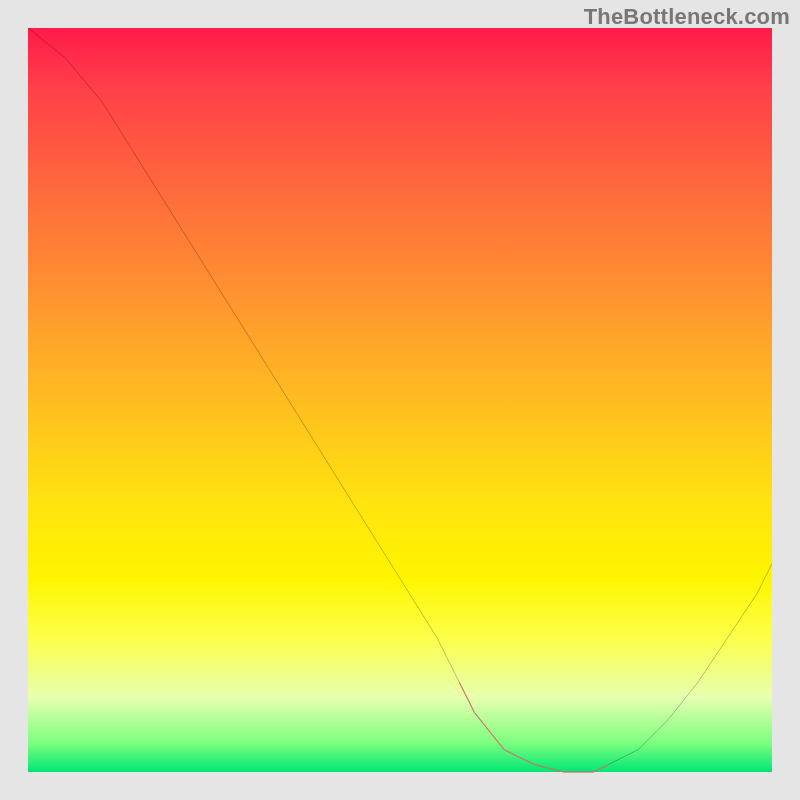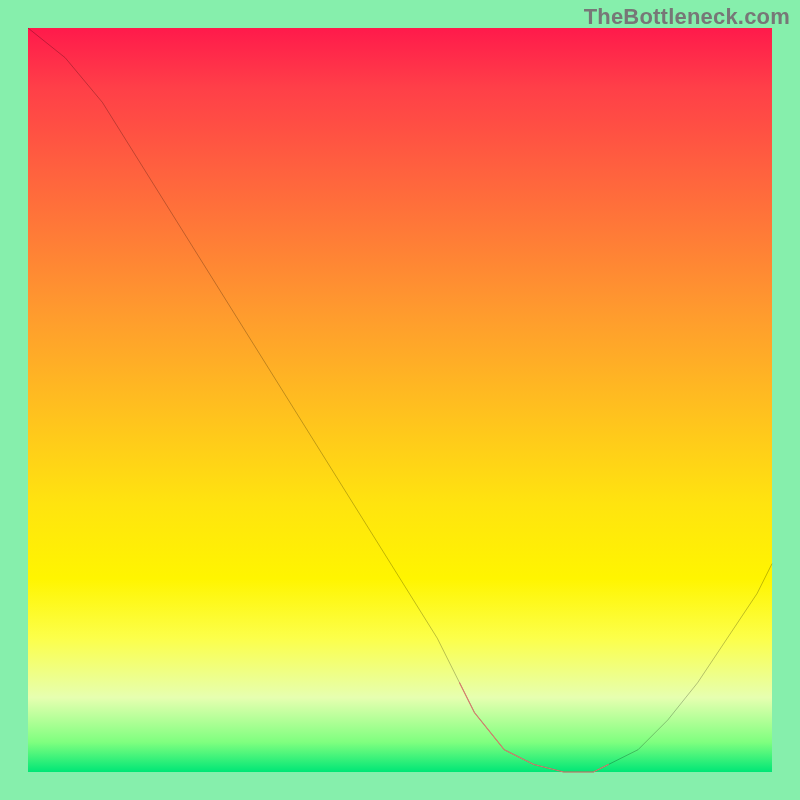--- a/index.html
+++ b/index.html
@@ -8,21 +8,21 @@
     width: 800px;
     height: 800px;
     background: #000;
     font-family: Arial, Helvetica, sans-serif;
     overflow: hidden;
   }
   .frame {
     position: relative;
     width: 800px;
     height: 800px;
-    background: #86efac;
+    background: #e5e5e5;
   }
   .watermark {
     position: absolute;
     top: 4px;
     right: 10px;
     color: #777;
     font-size: 22px;
     font-weight: 600;
     letter-spacing: 0.2px;
   }

